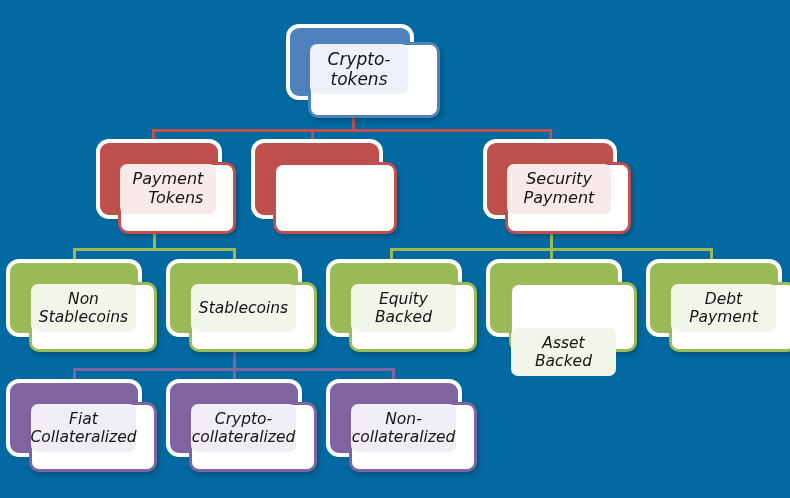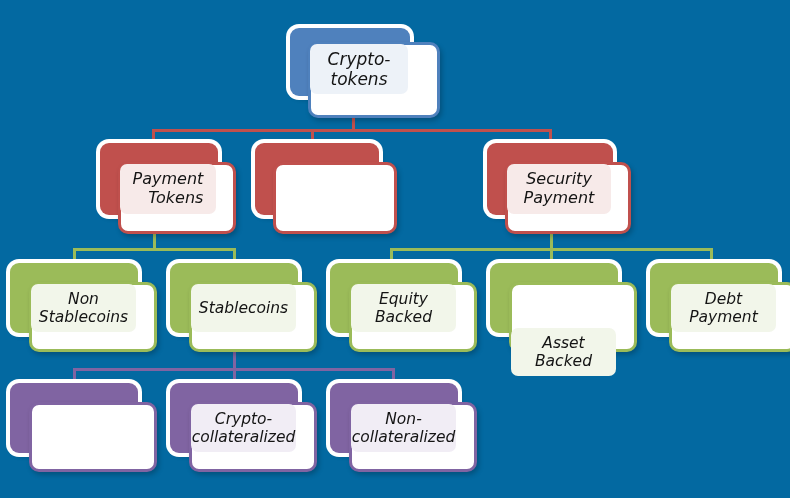--- a/index.html
+++ b/index.html
@@ -166,20 +166,24 @@
     <div class="back" style="width:128px; height:70px; background:#9BBB59;"></div>
     <div class="front" style="left:19px; top:19px; width:128px; height:70px; border-color:#9BBB59;"></div>
     <div class="inner" style="left:21px; top:21px; width:105px; height:48px; background:#F2F6EA; font-size:15.5px;">
       <span class="label">Debt Payment</span>
     </div>
   </div>
 
   <div class="node" style="left:10px; top:383px; width:152px; height:93px;">
     <div class="back" style="width:128px; height:70px; background:#8064A2;"></div>
     <div class="front" style="left:19px; top:19px; width:128px; height:70px; border-color:#8064A2;"></div>
+    <div class="inner" style="left:21px; top:21px; width:105px; height:48px; background:#F1EDF5; font-size:15.5px;">
+      <span class="label">Fiat
+Collateralized</span>
+    </div>
   </div>
 
   <div class="node" style="left:170px; top:383px; width:152px; height:93px;">
     <div class="back" style="width:128px; height:70px; background:#8064A2;"></div>
     <div class="front" style="left:19px; top:19px; width:128px; height:70px; border-color:#8064A2;"></div>
     <div class="inner" style="left:21px; top:21px; width:105px; height:48px; background:#F1EDF5; font-size:15.5px;">
       <span class="label">Crypto-
 collateralized</span>
     </div>
   </div>

